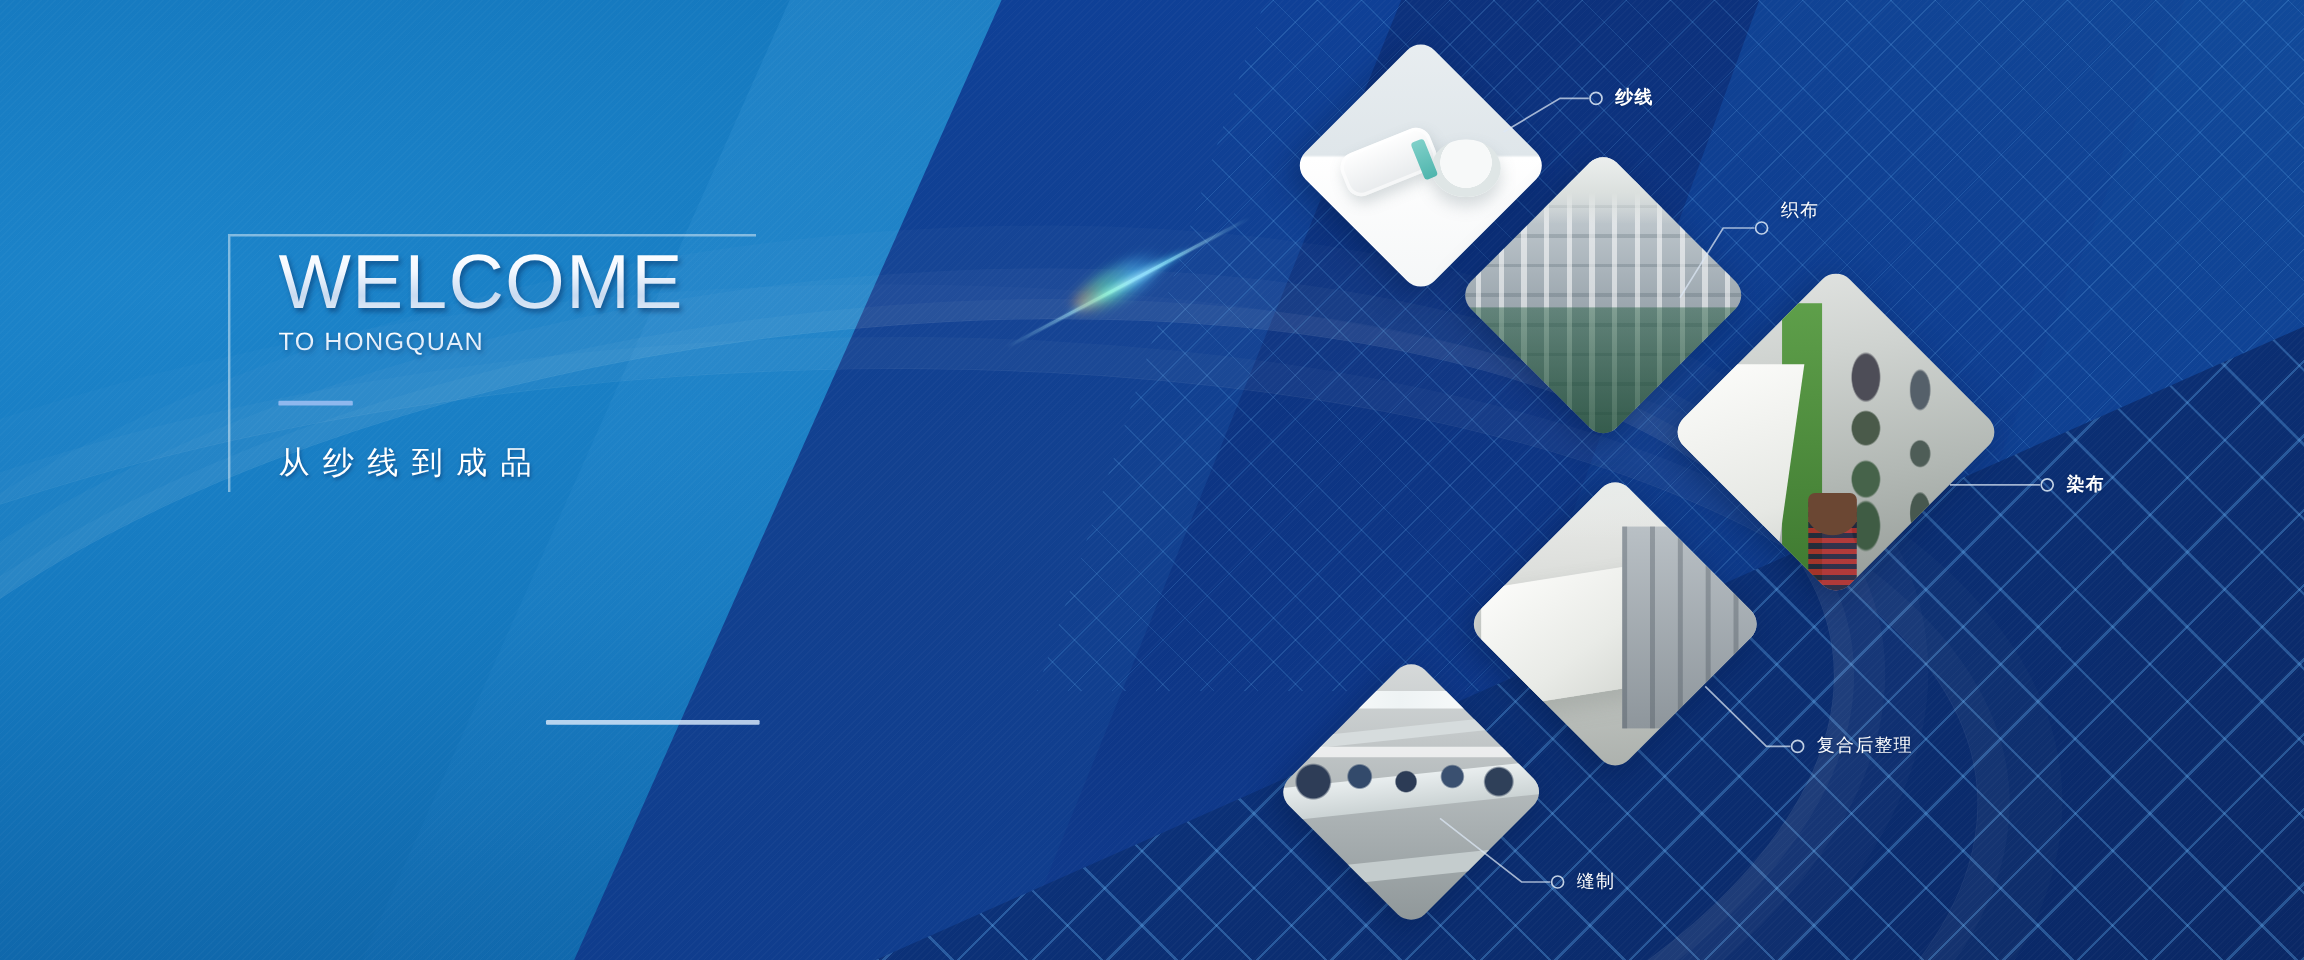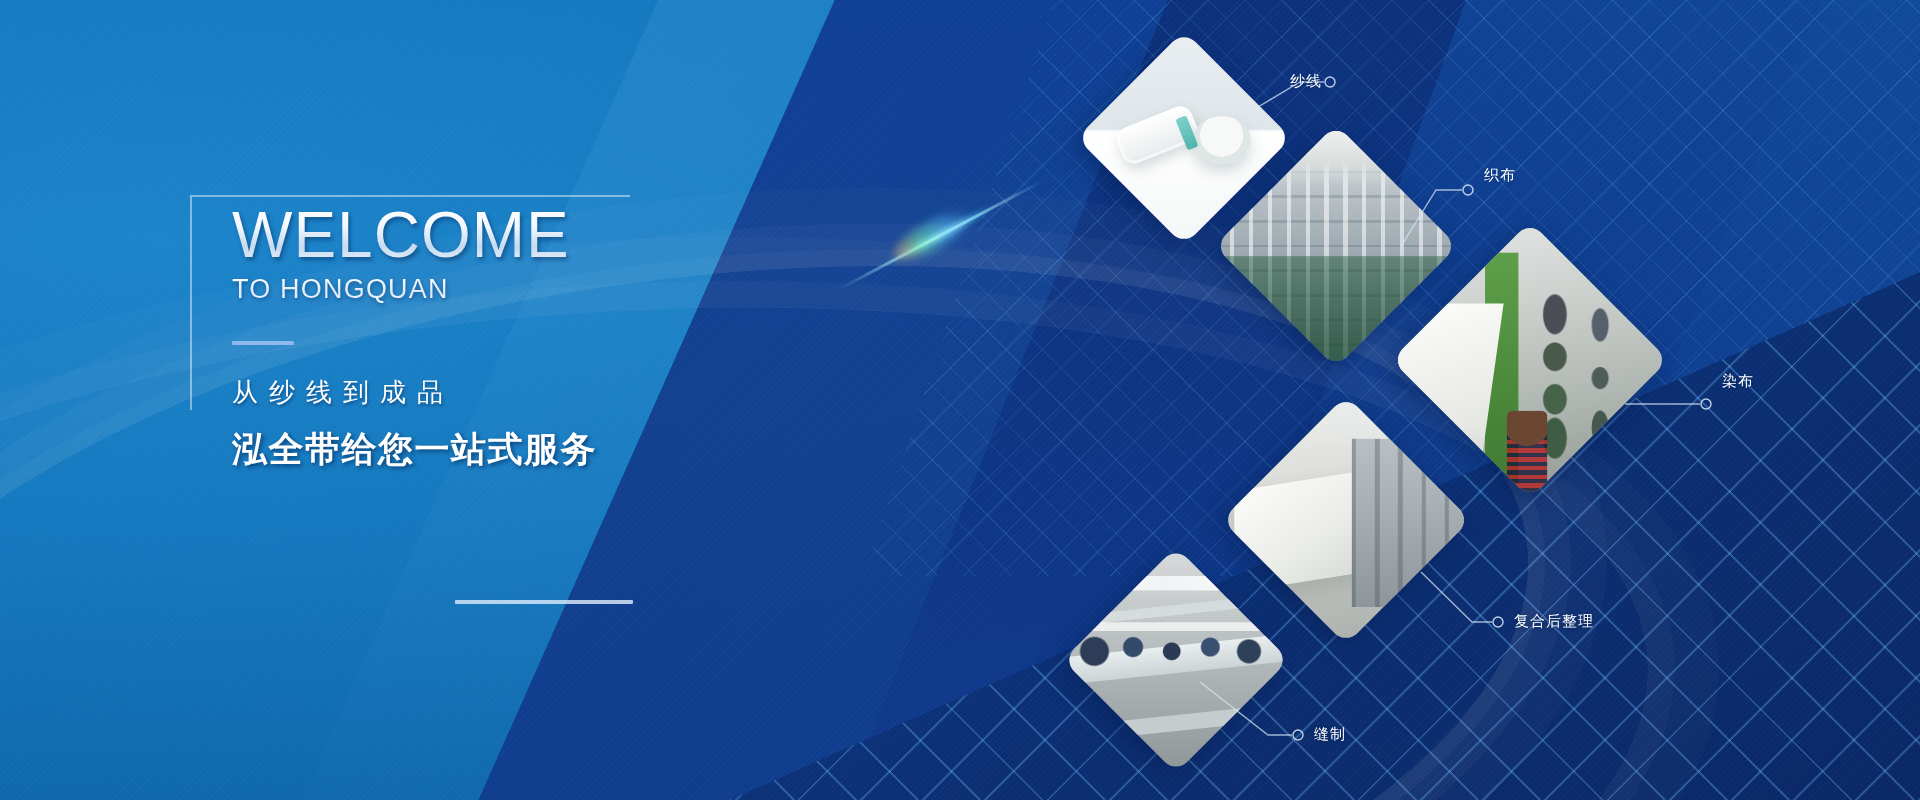--- a/index.html
+++ b/index.html
@@ -114,21 +114,21 @@
   }
   .welcome{
     font-size:64px; line-height:.96; font-weight:400; letter-spacing:1px;
     background:linear-gradient(180deg,#ffffff 0%,#f3f8ff 34%,#c8daf0 68%,#eaf2fb 100%);
     -webkit-background-clip:text; background-clip:text; color:transparent;
     -webkit-text-fill-color:transparent;
     filter:drop-shadow(2px 3px 2px rgba(0,30,80,.45));
     white-space:nowrap;
   }
   .tagline-en{
-    margin-top:8px; font-size:27px; letter-spacing:1.2px; font-weight:400;
+    margin-top:8px; font-size:21px; letter-spacing:1.2px; font-weight:400;
     background:linear-gradient(180deg,#ffffff 10%,#dbe8f8 60%,#ffffff 100%);
     -webkit-background-clip:text; background-clip:text; color:transparent;
     -webkit-text-fill-color:transparent;
     filter:drop-shadow(1px 2px 2px rgba(0,30,80,.45));
   }
   .rule{
     margin-top:36px; width:62px; height:4px; background:#8fb8ee; border-radius:1px;
   }
   .cn-sub{
     margin-top:30px; font-size:26px; letter-spacing:11px; color:#ffffff; font-weight:400;
@@ -422,21 +422,20 @@
       <div class="core2"></div>
       <div class="rainbow"></div>
   </div>
 
   <div class="copy">
     <div class="bracket"></div>
     <div class="welcome">WELCOME</div>
     <div class="tagline-en">TO HONGQUAN</div>
     <div class="rule"></div>
     <div class="cn-sub">从纱线到成品</div>
-    <div class="cn-main">泓全带给您一站式服务</div>
   </div>
   <div class="rule-bottom"></div>
 
 
   <div class="pd" style="left:1108px; top:62px; width:152px; height:152px;">
     <div class="pimg ph-yarn">
         <div class="yarn-band"></div>
       </div>
   </div>
 
@@ -476,19 +475,19 @@
     <polyline points="1625,404 1700,404"></polyline>
     <circle cx="1706" cy="404" r="5"></circle>
 
     <polyline points="1421,572 1472,622 1492,622"></polyline>
     <circle cx="1498" cy="622" r="5"></circle>
 
     <polyline points="1200,682 1268,735 1292,735"></polyline>
     <circle cx="1298" cy="735" r="5"></circle>
   </svg>
 
-  <div class="lbl" style="left:1290px; top:72px;">纱线</div>
+  <div class="lbl" style="left:1346px; top:72px;font-weight:bold;">纱线</div>
   <div class="lbl" style="left:1484px; top:166px;">织布</div>
-  <div class="lbl" style="left:1722px; top:372px;">染布</div>
+  <div class="lbl" style="left:1722px; top:394px;font-weight:bold;">染布</div>
   <div class="lbl" style="left:1514px; top:612px;text-align:right;">复合后整理</div>
   <div class="lbl" style="left:1314px; top:725px;">缝制</div>
 
 </div>
 
 </body></html>

